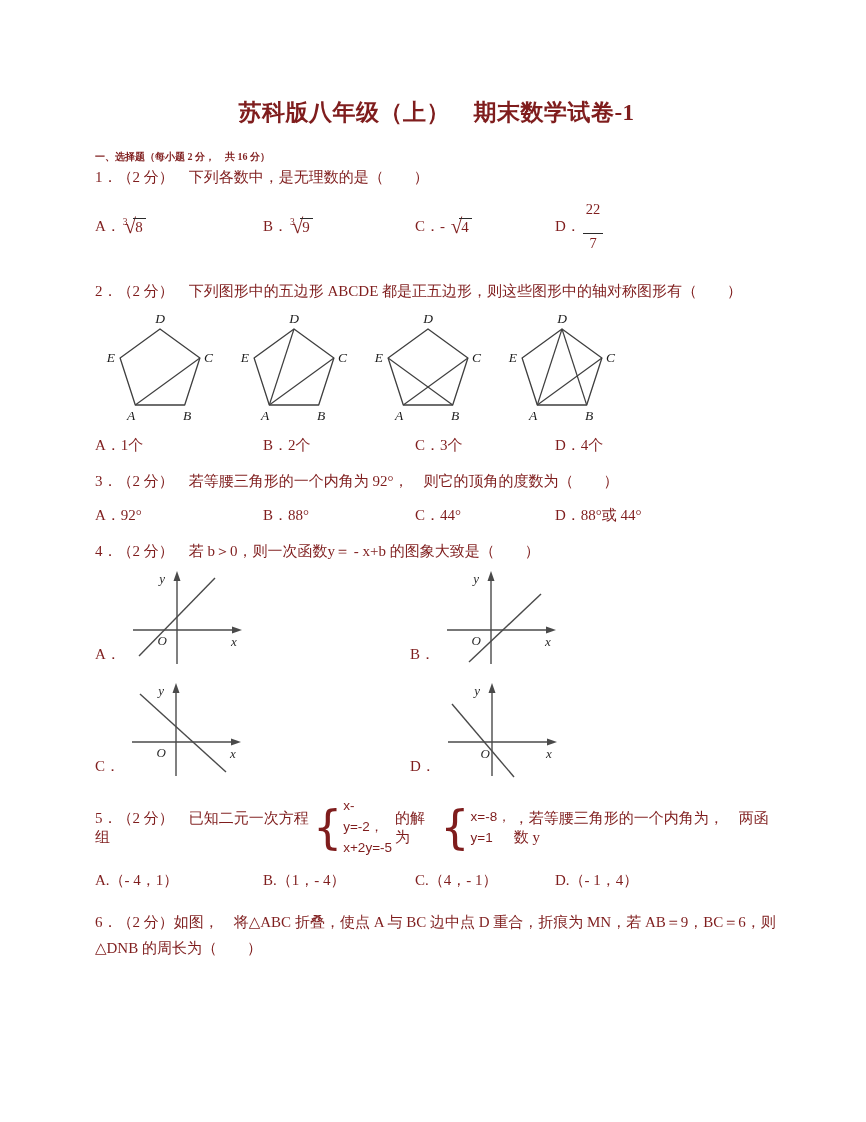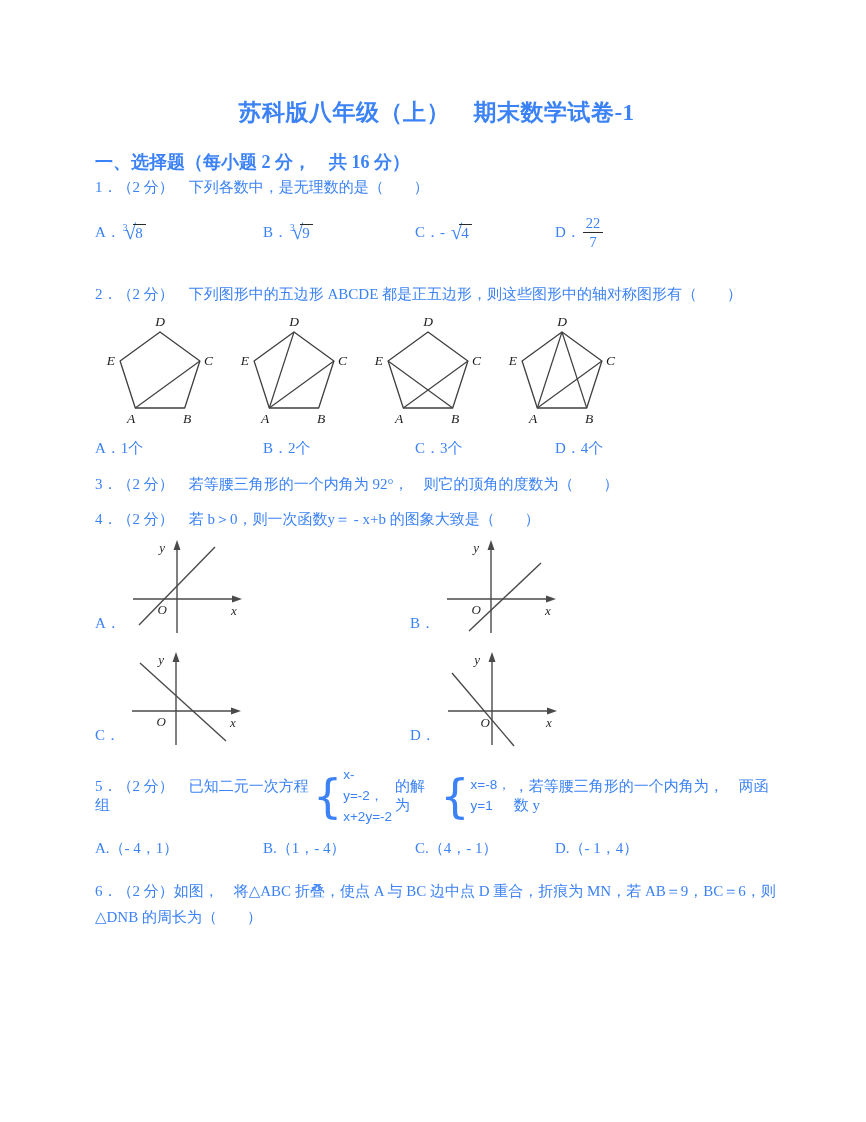--- a/index.html
+++ b/index.html
@@ -1,57 +1,57 @@
 <!DOCTYPE html>
 <html><head>
 <meta charset="utf-8">
 <style>
   html,body { margin:0; padding:0; background:#ffffff; }
   .page {
     position:relative;
     width:866px; height:1122px;
     background:#ffffff;
-    color:#3b82f6;
+    color:#7f1d1d;
     font-family:"Liberation Serif","DejaVu Serif",serif;
     font-size:15px;
     overflow:hidden;
     box-sizing:border-box;
     padding:97px 88px 0 95px;
   }
   .title {
     text-align:center;
     font-size:23px;
     font-weight:bold;
     letter-spacing:0.5px;
     margin:0 0 0 0;
   }
   .section-header {
     font-weight:bold;
-    font-size:18px;
+    font-size:10px;
     margin-top:22px;
   }
   .stem { margin-top:29px; line-height:1.45; }
   .options-row {
     display:grid;
     grid-template-columns:168px 152px 140px auto;
     align-items:center;
     margin-top:12px;
     min-height:22px;
   }
   .opt { display:inline-flex; align-items:center; white-space:nowrap; }
 
   
   .rad { display:inline-flex; align-items:flex-start; line-height:1; margin-left:2px; }
   .rad .idx { font-size:9.5px; margin:1px -3px 0 0; position:relative; z-index:1; }
   .rad .rsign { font-size:21px; line-height:0.9; }
   .rad .rbody { font-size:15px; border-top:1.4px solid #2a2a2a; padding:1px 3px 0 2px; margin-left:-3px; margin-top:1px; }
 
   
   .frac { display:inline-flex; flex-direction:column; align-items:center; line-height:1.15; font-size:14.5px; vertical-align:middle; margin:0 2px; }
-  .frac .fnum { border-bottom:1.3px solid #2a2a2a; padding:0 3px 1px; }
+  .frac .fnum { border-bottom:1.3px solid #2a2a2a; padding:0 3px 16px; }
   .frac .fden { padding-top:1px; }
 
   
   .q5-line1 { display:flex; align-items:center; margin-top:18px; min-height:56px; }
   .q5-line2 { display:flex; align-items:center; margin-top:6px; min-height:42px; }
   .system { display:inline-flex; align-items:center; margin:0 3px; }
   .brace { font-family:"DejaVu Sans",sans-serif; font-size:46px; font-weight:400; line-height:0.9; margin-right:1px; }
   .sysrows { display:flex; flex-direction:column; font-family:"Liberation Sans","DejaVu Sans",sans-serif; font-size:13.5px; line-height:1.55; }
 
   
@@ -175,20 +175,26 @@
   </div>
 
   <div class="options-row" style="margin-top:6px">
     <span class="opt">A．1个</span>
     <span class="opt">B．2个</span>
     <span class="opt">C．3个</span>
     <span class="opt">D．4个</span>
   </div>
 
   <div class="stem" style="margin-top:14px">3．（2 分）　若等腰三角形的一个内角为 92°，　则它的顶角的度数为（　　）</div>
+  <div class="options-row">
+    <span class="opt">A．92°</span>
+    <span class="opt">B．88°</span>
+    <span class="opt">C．44°</span>
+    <span class="opt">D．88°或 44°</span>
+  </div>
 
   <div class="stem" style="margin-top:14px">4．（2 分）　若 b＞0，则一次函数y＝ - x+b 的图象大致是（　　）</div>
 
   <div class="graphs">
     <div class="graph-row">
 
       <div class="graph-cell">
         <span class="glabel">A．</span>
         <svg width="122" height="100" viewBox="0 0 122 100">
           <line class="axis" x1="8" y1="64" x2="109" y2="64"></line>
@@ -247,21 +253,21 @@
       </div>
     </div>
   </div>
 
   <div class="q5-line1">
     <span>5．（2 分）　已知二元一次方程组</span>
     <span class="system">
       <span class="brace">{</span>
       <span class="sysrows">
         <span>x-y=-2，</span>
-        <span>x+2y=-2</span>
+        <span>x+2y=-5</span>
       </span>
     </span>
     <span>的解为</span>
     <span class="system">
       <span class="brace">{</span>
       <span class="sysrows">
         <span>x=-8，</span>
         <span>y=1</span>
       </span>
     </span>

